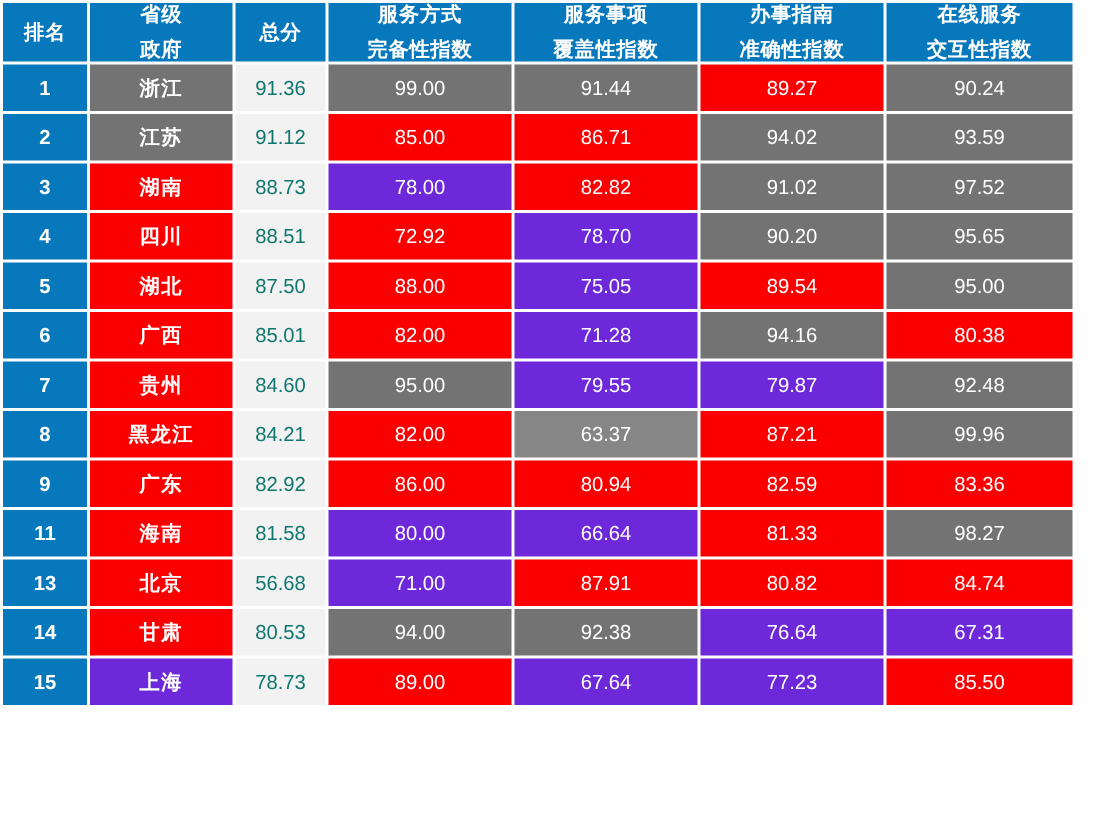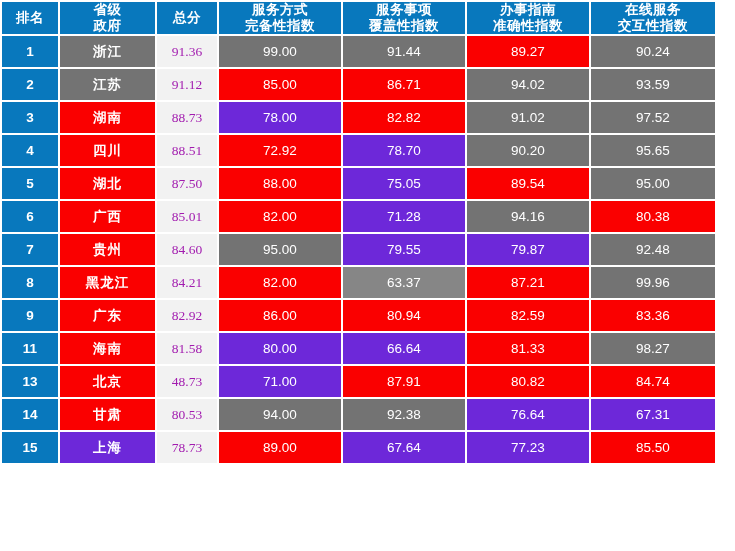--- a/index.html
+++ b/index.html
@@ -32,21 +32,21 @@
   }
   
   thead th {
     background: #0878bd;
     color: #ffffff;
     font-weight: bold;
     height: 53px;
     letter-spacing: 0.5px;
   }
   thead th .hdr-l1 { display: block; }
-  thead th .hdr-l2 { display: block; }
+  thead th .hdr-l2 { display: block; margin-top: 7px; }
   thead th.single .hdr-l1 { display: block; }
   
   col.c-rank { width: 56px; }
   col.c-prov { width: 95px; }
   col.c-score { width: 60px; }
   col.c-idx { width: 122px; }
   col.c-idx-last { width: 124px; }
   
   .rank-cell {
     background: #0878bd;
@@ -55,23 +55,22 @@
     font-size: 13px;
   }
   .prov-cell {
     color: #ffffff;
     font-weight: bold;
     font-size: 14px;
     letter-spacing: 1px;
   }
   .score-cell {
     background: #f2f2f2;
-    color: #a21caf;
+    color: #0f766e;
     font-size: 13.5px;
-    font-family: Liberation Serif, serif;
   }
   .idx-cell {
     color: #ffffff;
     font-size: 13.5px;
   }
   .bg-darkred { background: #737373; }
   .bg-red     { background: #fa0000; }
   .bg-orange  { background: #6d28d9; }
   .bg-gray    { background: #868686; }
 </style>
@@ -205,21 +204,21 @@
         <td class="prov-cell bg-red">海南</td>
         <td class="score-cell">81.58</td>
         <td class="idx-cell bg-orange">80.00</td>
         <td class="idx-cell bg-orange">66.64</td>
         <td class="idx-cell bg-red">81.33</td>
         <td class="idx-cell bg-darkred">98.27</td>
       </tr>
       <tr>
         <td class="rank-cell">13</td>
         <td class="prov-cell bg-red">北京</td>
-        <td class="score-cell">48.73</td>
+        <td class="score-cell">56.68</td>
         <td class="idx-cell bg-orange">71.00</td>
         <td class="idx-cell bg-red">87.91</td>
         <td class="idx-cell bg-red">80.82</td>
         <td class="idx-cell bg-red">84.74</td>
       </tr>
       <tr>
         <td class="rank-cell">14</td>
         <td class="prov-cell bg-red">甘肃</td>
         <td class="score-cell">80.53</td>
         <td class="idx-cell bg-darkred">94.00</td>

